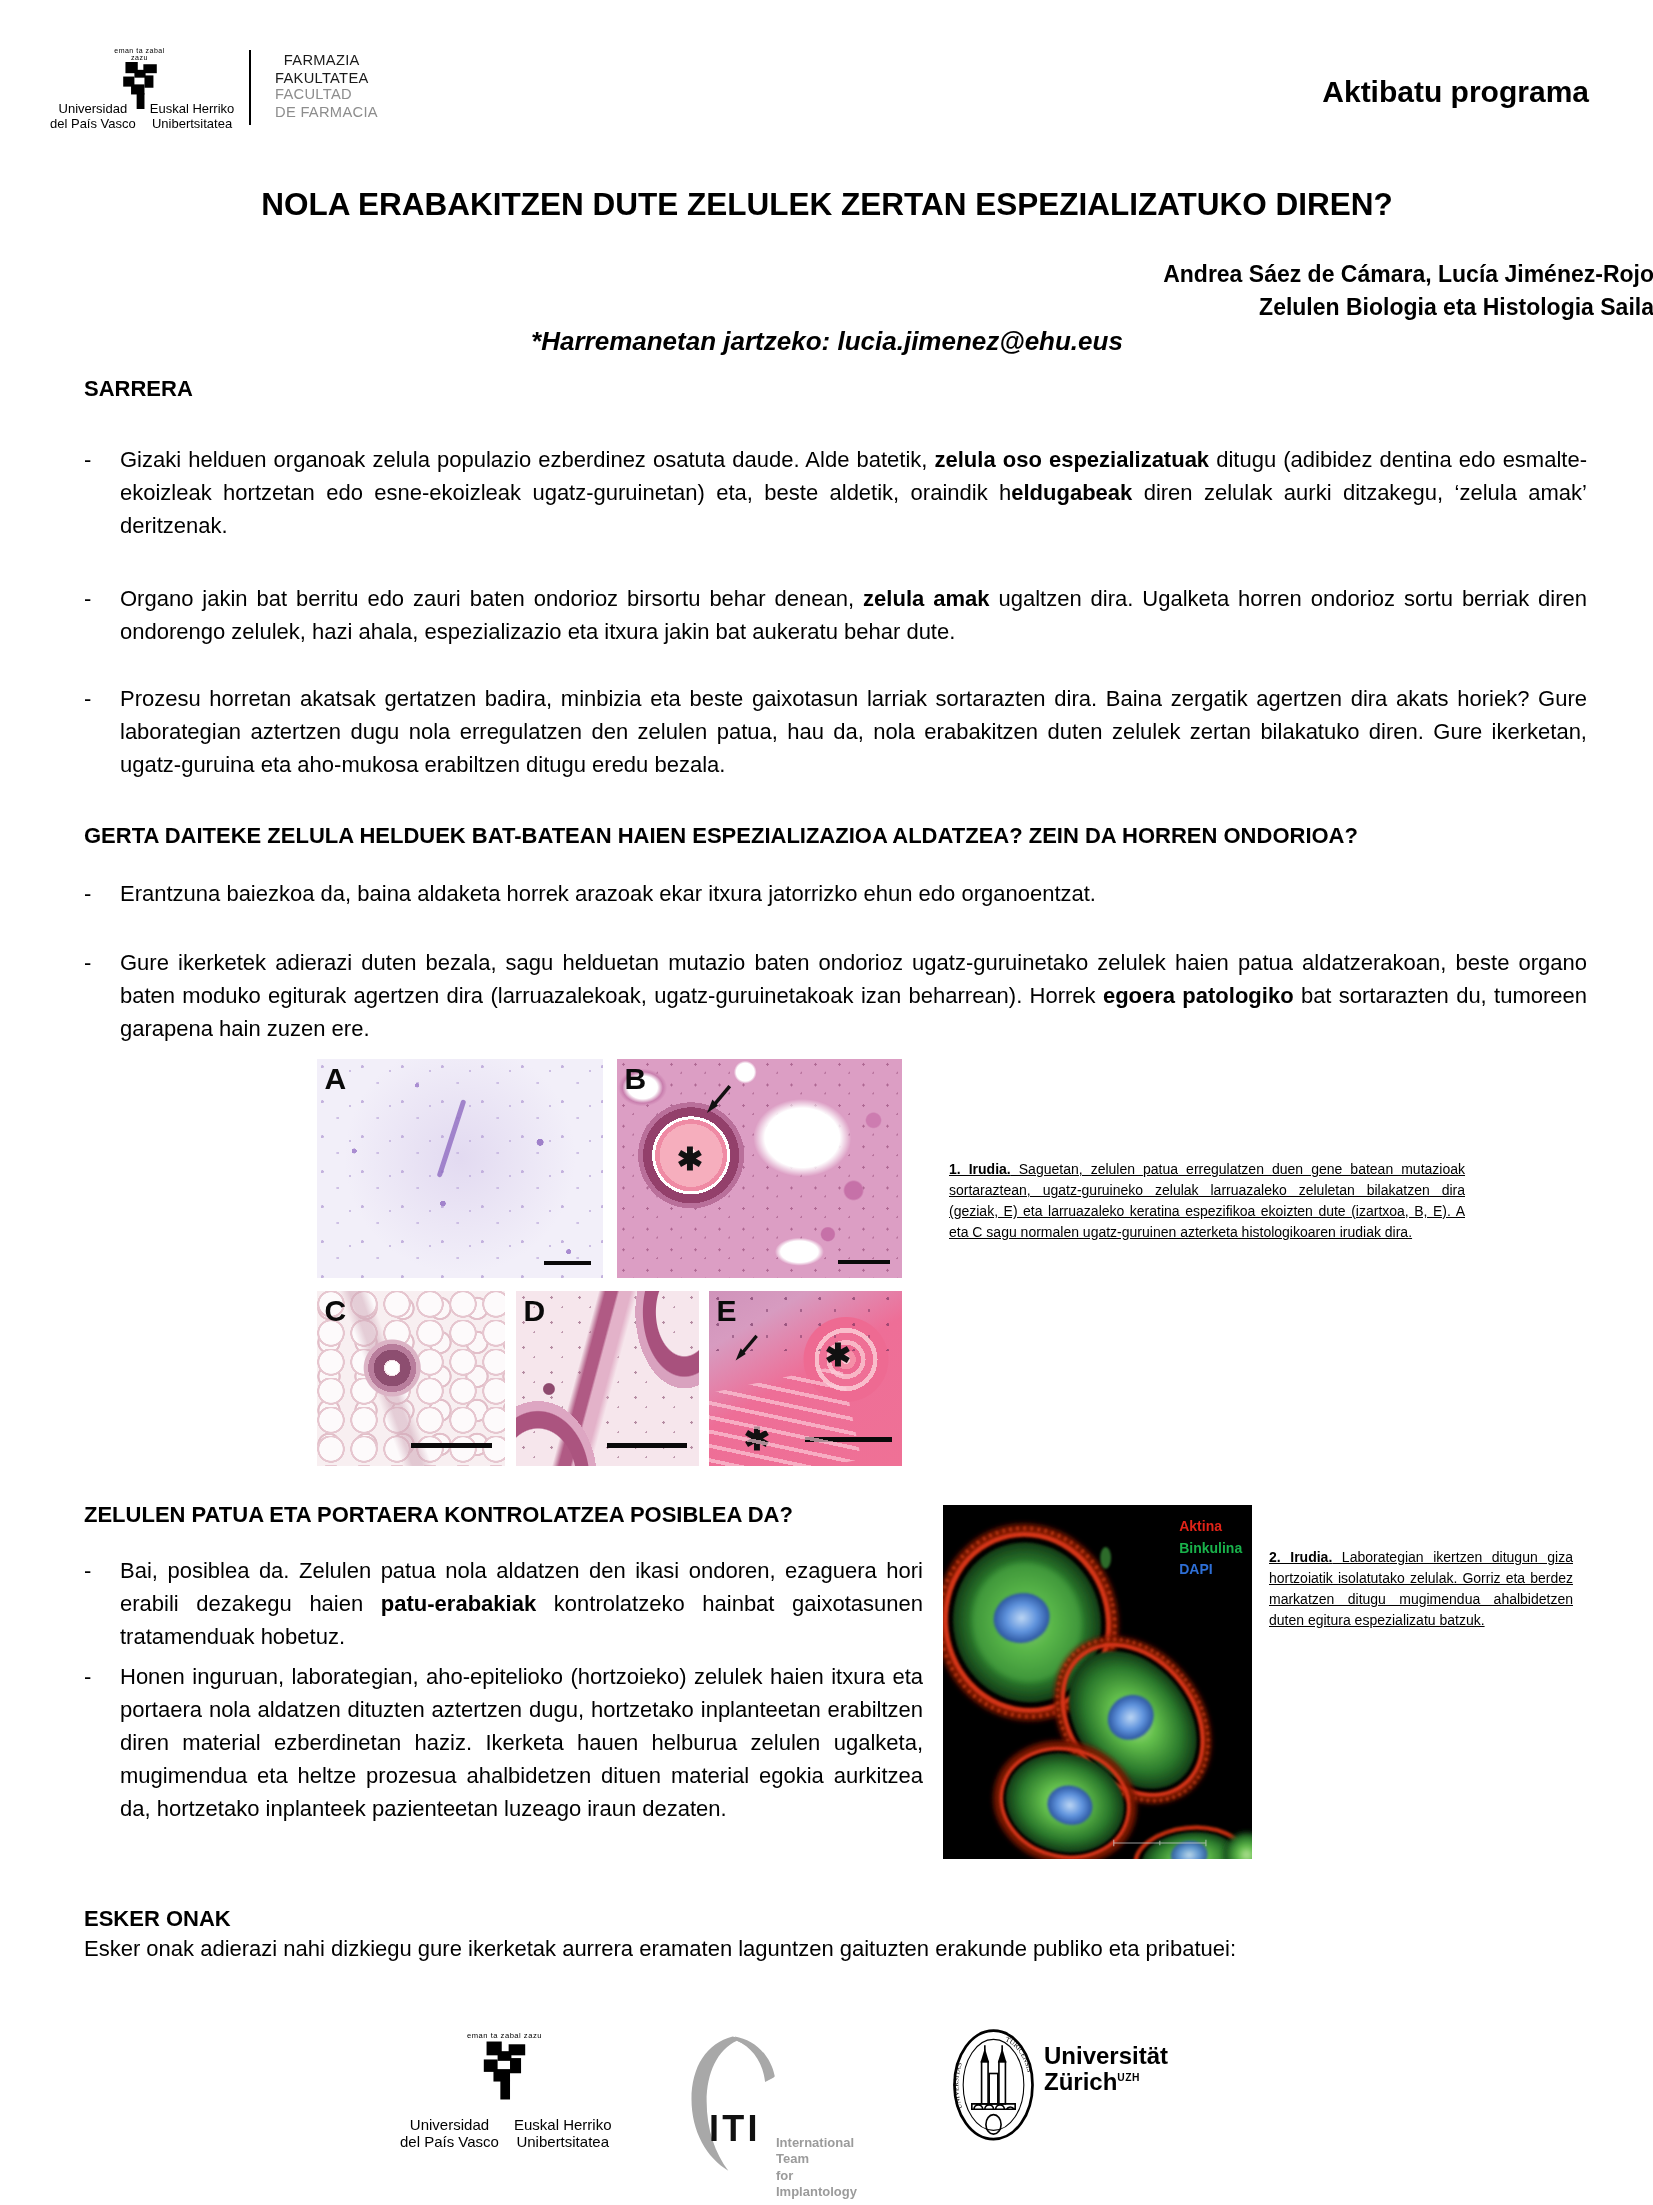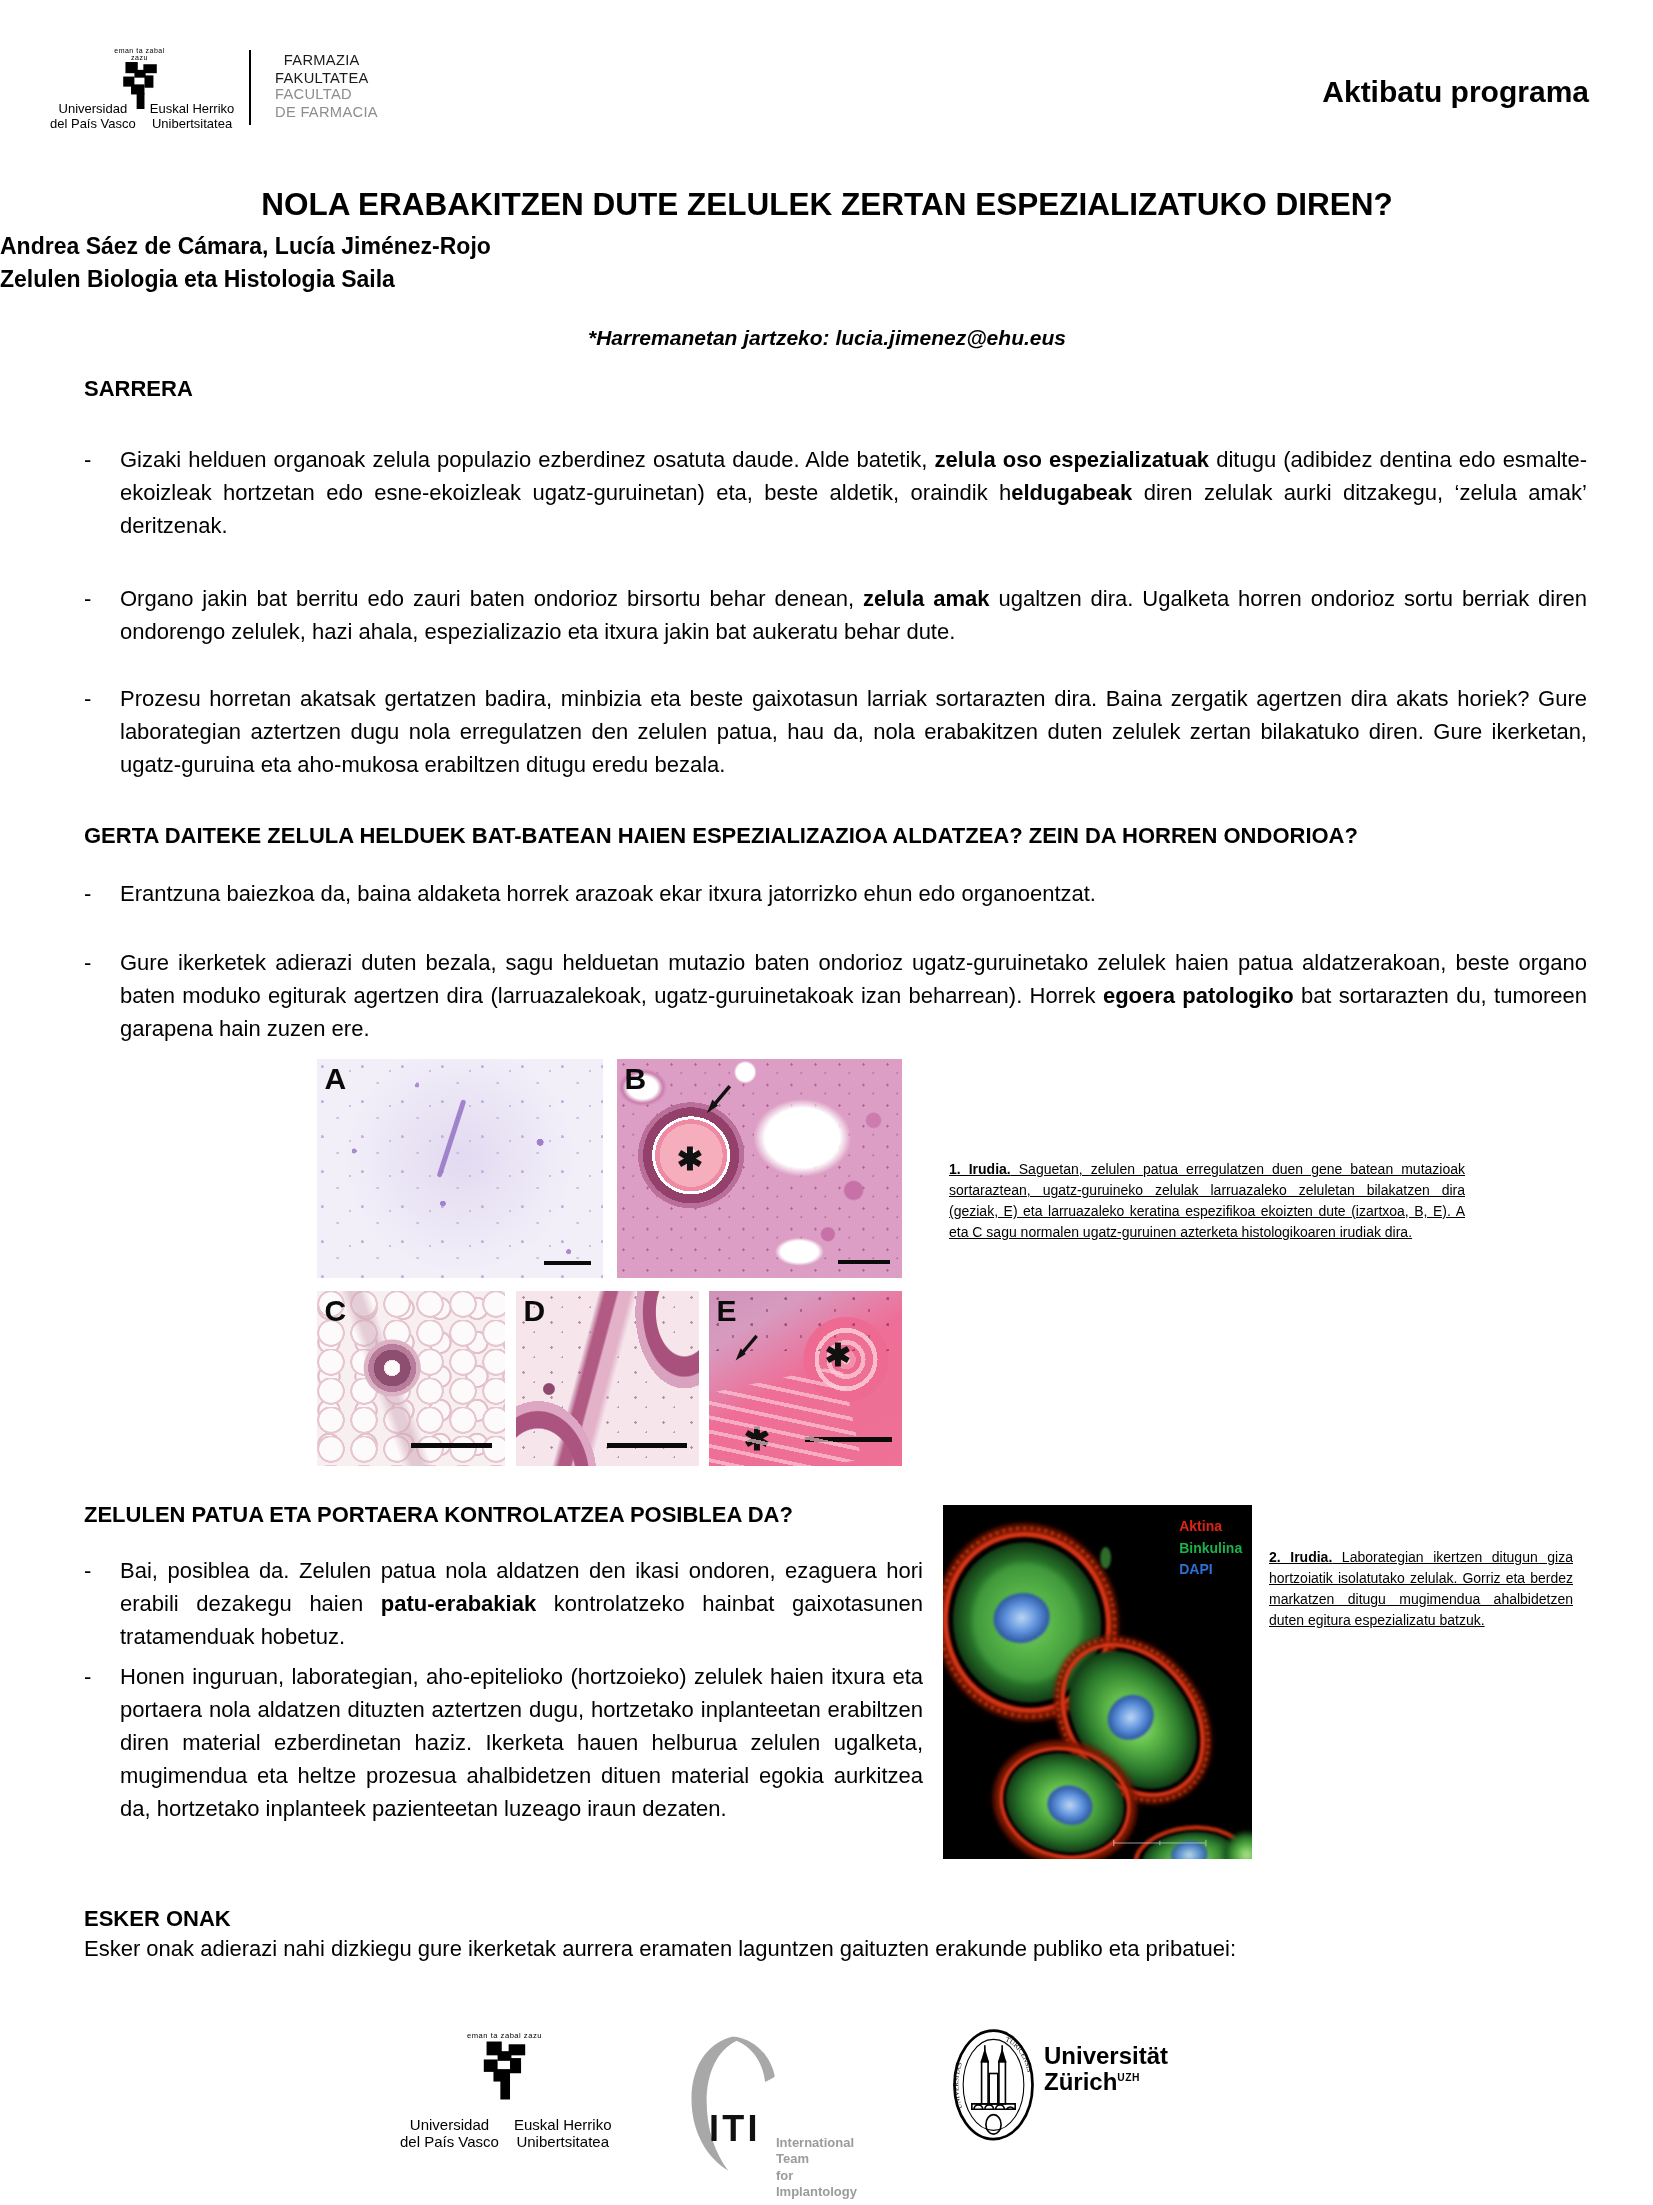--- a/index.html
+++ b/index.html
@@ -10,22 +10,22 @@
   
   .motto{font-size:7px;letter-spacing:0.5px;text-align:center;}
   .upv-names{display:flex;gap:14px;font-size:13px;line-height:1.15;text-align:center;}
   .divider{width:1.6px;background:#000;}
   .fac-eu{font-size:14.7px;line-height:1.22;color:#1a1a1a;letter-spacing:0.3px;}
   .fac-es{font-size:14.7px;line-height:1.22;color:#8d8d8d;letter-spacing:0.3px;}
   .program{font-size:30px;font-weight:bold;white-space:nowrap;}
 
   
   .title{width:100%;text-align:center;font-size:31.5px;font-weight:bold;}
-  .authors,.dept{width:100%;text-align:left;font-size:23px;font-weight:bold;}
-  .contact{width:100%;text-align:center;font-size:21px;font-weight:bold;font-style:italic;}
+  .authors,.dept{width:100%;text-align:right;font-size:23px;font-weight:bold;margin-top:28px;}
+  .contact{width:100%;text-align:center;font-size:26px;font-weight:bold;font-style:italic;}
 
   
   .h{font-size:22px;font-weight:bold;white-space:nowrap;}
   .bullet{display:flex;font-size:22px;line-height:1.5;}
   .bullet .marker{flex:none;width:36px;}
   .bullet .ptext{flex:1;text-align:justify;}
   .plain{font-size:22px;line-height:1.5;}
   .caption{font-size:14px;line-height:1.5;text-align:justify;text-decoration:underline;}
 
   

